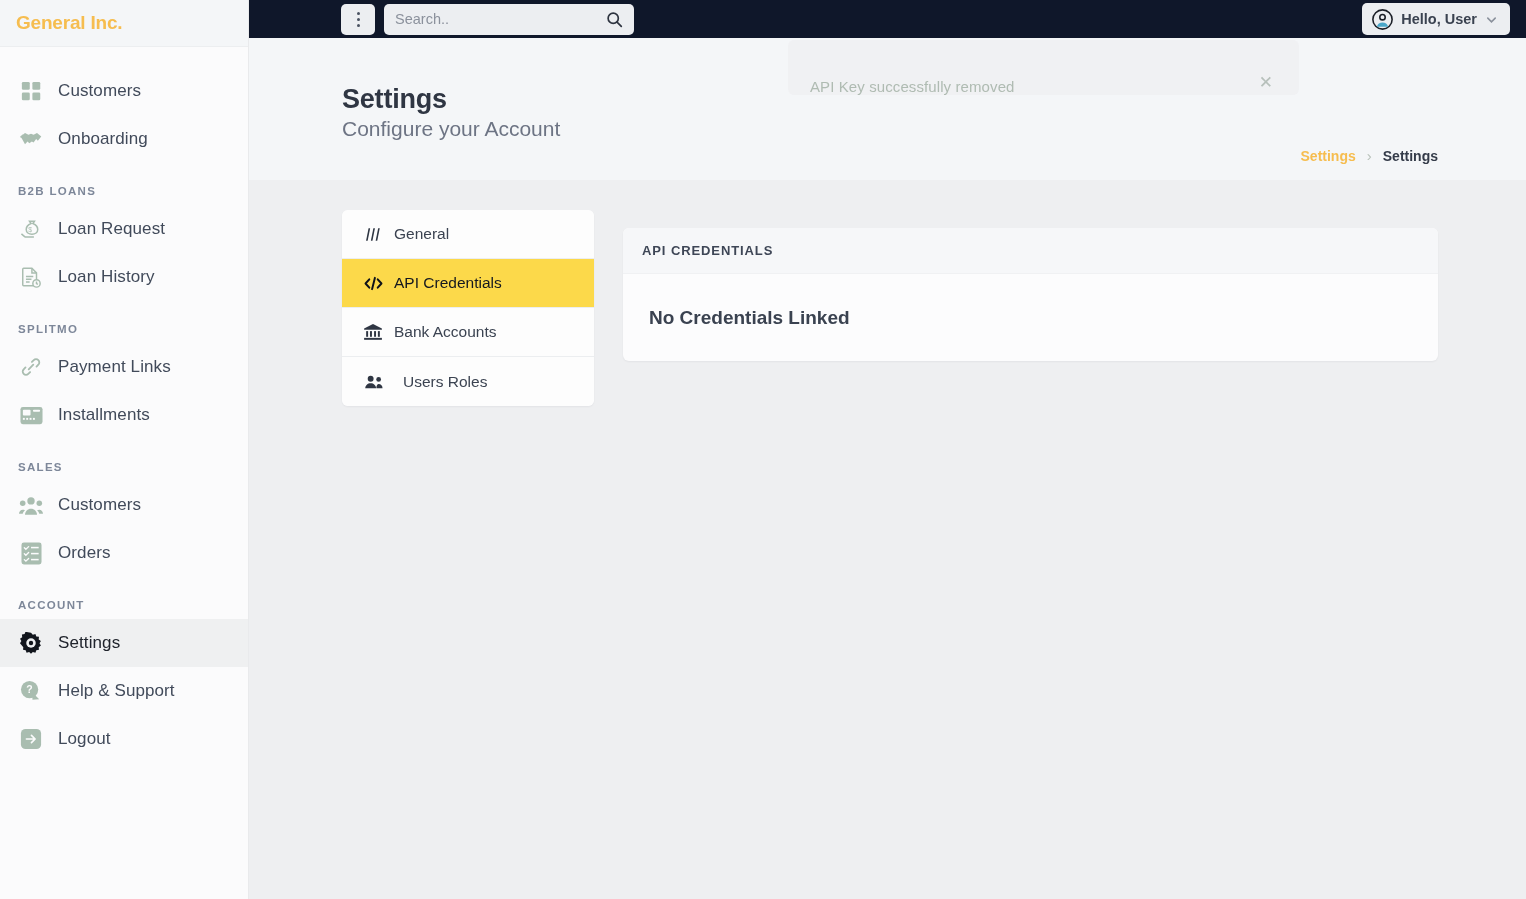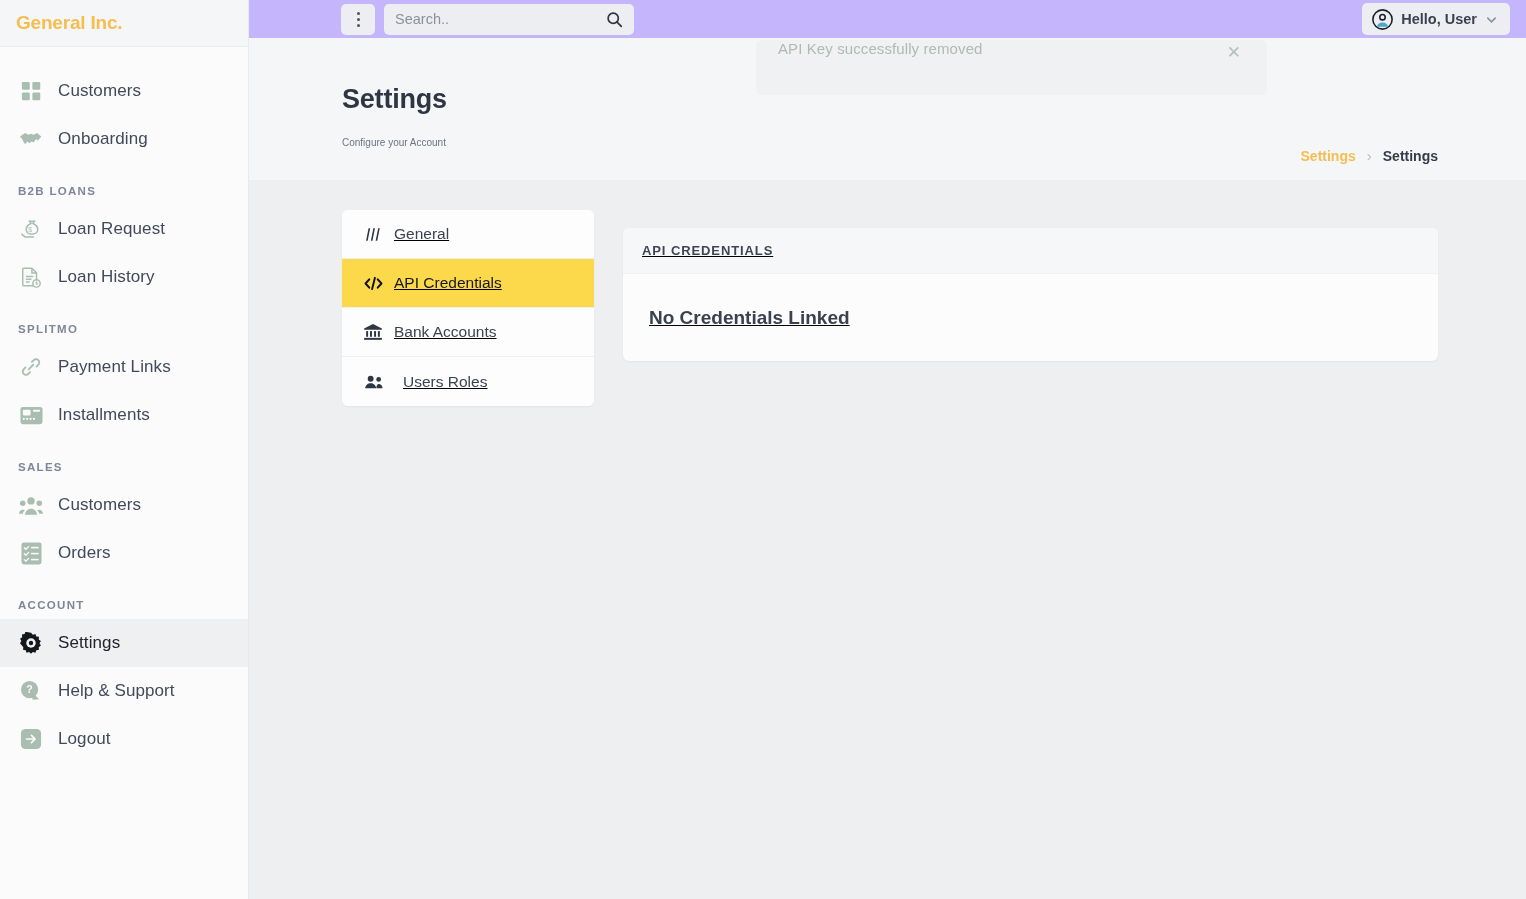--- a/index.html
+++ b/index.html
@@ -61,21 +61,21 @@
     letter-spacing: 1.3px;
     color: #7d8799;
     padding: 22px 0 8px 18px;
   }
 
   
   .main { flex: 1; height: 899px; display: flex; flex-direction: column; position: relative; }
 
   .topbar {
     height: 38px;
-    background: #c4b5fd;
+    background: #0f172a;
     display: flex; align-items: center;
     padding: 0 16px 0 92px;
     position: relative;
     flex: 0 0 38px;
   }
   .kebab-btn {
     width: 34px; height: 31px;
     background: #eceef1;
     border-radius: 5px;
     display: flex; flex-direction: column;
@@ -114,25 +114,25 @@
     padding: 0 12px 0 10px;
     cursor: pointer;
   }
   .user-name { font-size: 14.5px; font-weight: bold; color: #3a4250; }
   .avatar { width: 21px; height: 21px; display: block; }
   .chev { color: #8b919c; display: flex; }
 
   
   .toast {
     position: absolute;
-    left: 507px; top: 40px;
+    left: 539px; top: 40px;
     width: 511px; height: 55px;
     background: rgba(238,239,241,0.72);
     border-radius: 6px;
-    display: flex; align-items: flex-start;
+    display: flex; align-items: flex-end;
     padding: 0 22px;
     z-index: 40;
   }
   .toast-msg {
     font-size: 15px;
     color: rgba(150,166,152,0.72);
     letter-spacing: 0.1px;
   }
   .toast-close {
     margin-left: auto;
@@ -147,40 +147,39 @@
   .page-header {
     background: #f4f6f8;
     height: 142px;
     flex: 0 0 142px;
     padding: 0 88px 0 93px;
     display: flex; align-items: flex-start;
     justify-content: space-between;
     position: relative;
   }
   .page-title { font-size: 27px; font-weight: bold; color: #2f3643; margin-top: 46px; letter-spacing: -0.2px; }
-  .page-sub { font-size: 10px; color: #6d7484; margin-top: 22px; }
+  .page-sub { font-size: 21px; color: #6d7484; margin-top: 2px; }
   .breadcrumb {
     display: flex; align-items: center; gap: 11px;
     margin-top: 109px;
     font-size: 14px; font-weight: bold;
   }
   .crumb-link { color: #f6bd4f; cursor: pointer; }
   .crumb-sep { color: #b9c2bb; font-weight: normal; font-size: 15px; }
   .crumb-current { color: #343b49; }
 
   
   .content {
     flex: 1;
     background: #eeeff1;
     padding: 30px 88px 0 93px;
     display: flex;
     gap: 29px;
     align-items: flex-start;
     position: relative;
-    text-decoration: underline;
   }
   .tab-card {
     width: 252px;
     background: #fbfbfc;
     border-radius: 6px;
     overflow: hidden;
     flex: 0 0 252px;
     box-shadow: 0 1px 2px rgba(20,24,33,0.05);
   }
   .tab-item {

